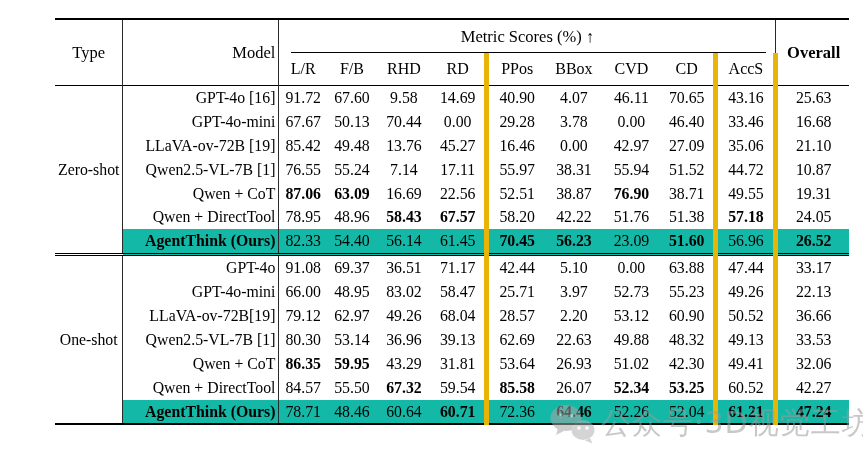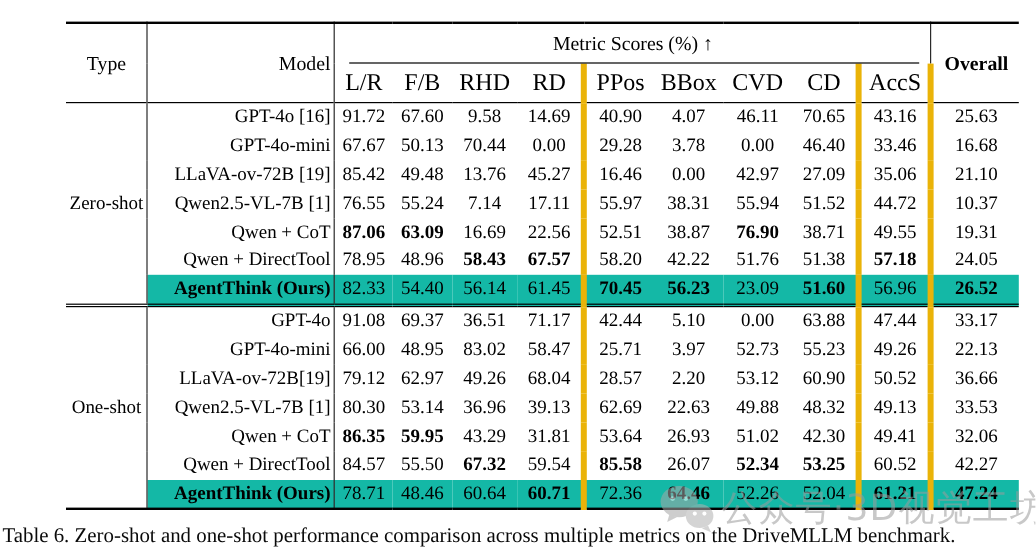--- a/index.html
+++ b/index.html
@@ -4,21 +4,21 @@
 <style>
   html,body { margin:0; padding:0; background:#fff; }
   .page {
     position:relative; width:863px; height:466px; background:#ffffff;
     font-family:"Liberation Serif","DejaVu Serif",serif; color:#000; overflow:hidden;
   }
   .tbl-wrap { position:absolute; left:55px; top:18px; }
   table.results { border-collapse:collapse; border-top:2.2px solid #000; border-bottom:2.6px solid #000; }
   th, td { font-weight:normal; text-align:center; padding:0 3px; white-space:nowrap; }
   thead th { height:33px; font-size:16.5px; }
-  thead tr.subrow th { height:32px; font-size:20px; }
+  thead tr.subrow th { height:32px; font-size:16px; }
   tbody td { height:23.9px; font-size:15.8px; }
   .b { font-weight:bold; }
   .type-h, .type-cell { border-right:1px solid #2a2a2a; }
   .model-h, .model-cell { border-right:1px solid #2a2a2a; text-align:right; padding-left:7px; }
   .model-h { padding-left:7px; }
   .group-h { border-right:1px solid #2a2a2a; position:relative; }
   .group-h::after { content:""; position:absolute; left:12px; right:9px; bottom:0; border-bottom:1.4px solid #000; }
   .overall-h { font-weight:bold;margin-top:26px; }
   th.sh3, td.c3, th.sh7, td.c7, th.sh8, td.c8 { border-right:5px solid #eab308; }
   tbody tr.first-row td { border-top:1.8px solid #000; }
@@ -124,21 +124,21 @@
             <td class="model-cell">Qwen2.5-VL-7B [1]</td>
             <td class="c0">76.55</td>
             <td class="c1">55.24</td>
             <td class="c2">7.14</td>
             <td class="c3">17.11</td>
             <td class="c4">55.97</td>
             <td class="c5">38.31</td>
             <td class="c6">55.94</td>
             <td class="c7">51.52</td>
             <td class="c8">44.72</td>
-            <td class="c9">10.37</td>
+            <td class="c9">10.87</td>
           </tr>
           <tr>
             <td class="model-cell">Qwen + CoT</td>
             <td class="c0 b">87.06</td>
             <td class="c1 b">63.09</td>
             <td class="c2">16.69</td>
             <td class="c3">22.56</td>
             <td class="c4">52.51</td>
             <td class="c5">38.87</td>
             <td class="c6 b">76.90</td>
@@ -275,15 +275,14 @@
       <circle cx="11.5" cy="11.5" r="2" fill="#ffffff"></circle>
       <circle cx="22.5" cy="11.5" r="2" fill="#ffffff"></circle>
       <ellipse cx="34" cy="26" rx="11.5" ry="10" fill="#b2b2b2"></ellipse>
       <path d="M41 34 L43.5 39.5 L36 36.5 Z" fill="#b2b2b2"></path>
       <circle cx="30" cy="24" r="1.7" fill="#ffffff"></circle>
       <circle cx="38" cy="24" r="1.7" fill="#ffffff"></circle>
     </svg>
     <span class="watermark-text">公众号·3D视觉工坊</span>
   </div>
 
-  <div class="caption">Table 6. Zero-shot and one-shot performance comparison across multiple metrics on the DriveMLLM benchmark.</div>
 
 </div>
 
 </body></html>

